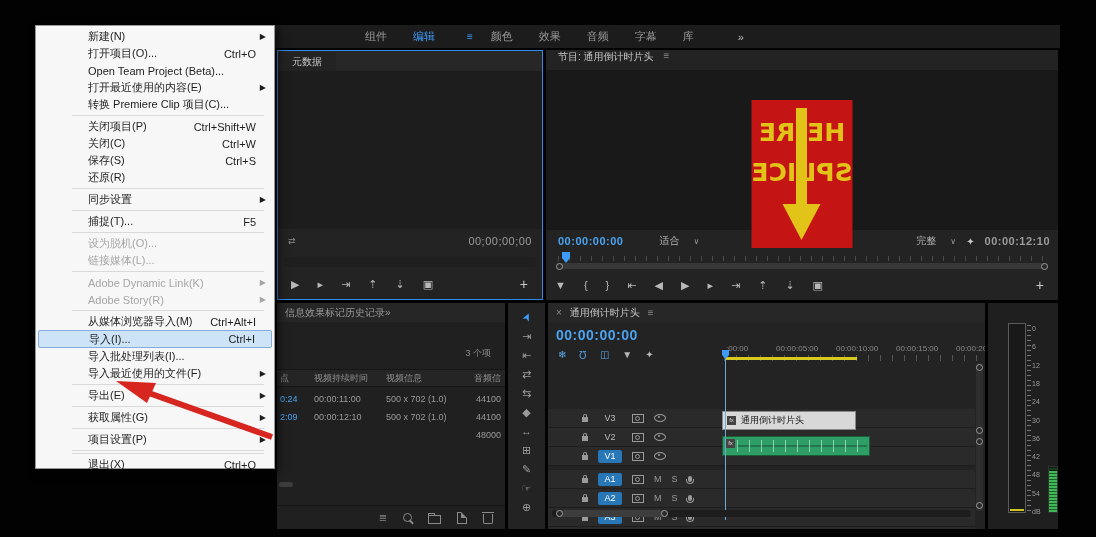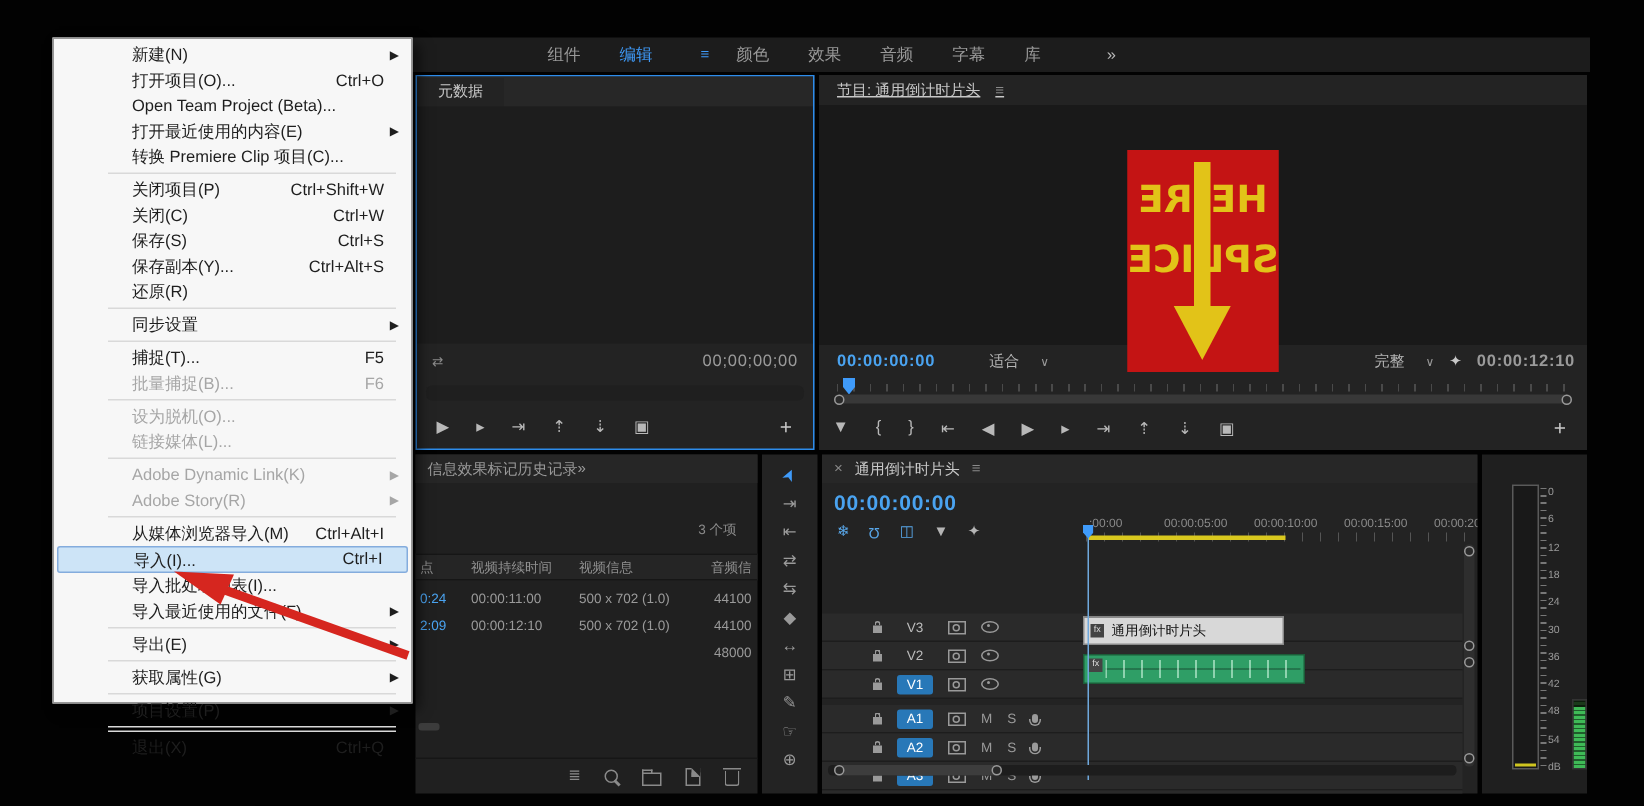--- a/index.html
+++ b/index.html
@@ -21,21 +21,21 @@
   #src-tab{height:19px;line-height:19px;padding:0 14px;background:#232323;color:#c8c8c8;font-size:10px;display:inline-block;}
   #src-view{position:absolute;left:0;top:20px;right:0;height:158px;background:#1d1d1d;}
   #src-ctrl{position:absolute;left:0;top:180px;right:0;height:20px;display:flex;align-items:center;padding:0 10px;color:#8a8a8a;}
   #src-tc{margin-left:auto;font-size:11px;color:#9a9a9a;letter-spacing:.5px;}
   #src-scrub{position:absolute;left:6px;top:206px;right:6px;height:10px;background:#1f1f1f;border-radius:4px;}
   .transport{position:absolute;left:0;right:0;bottom:4px;height:22px;display:flex;align-items:center;color:#b8b8b8;}
   .tr-btn{font-size:11px;margin:0 9px;cursor:default;}
   .plus-btn{margin-left:auto;margin-right:14px;color:#c8c8c8;font-size:14px;}
   
   #prog-panel{left:546px;top:50px;width:512px;height:250px;}
-  #prog-head{height:20px;display:flex;align-items:center;padding:0 12px;font-size:10px;color:#c8c8c8;text-decoration:underline;}
+  #prog-head{height:20px;display:flex;padding:0 12px;font-size:10px;color:#c8c8c8;}
   #prog-head .pmenu{margin-left:10px;color:#8a8a8a;}
   #prog-view{position:absolute;left:0;top:20px;right:0;height:160px;background:#191919;}
   #splice{position:absolute;left:50%;top:30px;transform:translateX(-50%);width:101px;height:148px;overflow:hidden;}
   #splice .mirror{position:absolute;inset:0;transform:scaleX(-1);}
   .sp-row{position:absolute;left:0;right:0;display:flex;justify-content:center;font-weight:bold;
           font-family:"DejaVu Sans",sans-serif;letter-spacing:0px;}
   #sp1{top:18px;font-size:25px;}
   #sp2{top:58px;font-size:25px;}
   .sp-gap{width:12px;}
   #sp-shaft{position:absolute;left:50%;top:8px;transform:translateX(-50%);width:11px;height:100px;}
@@ -469,39 +469,31 @@
       </div>
       <div class="m-item">
         <span class="lab">关闭(C)</span>
         <span class="sc">Ctrl+W</span>
       </div>
       <div class="m-item">
         <span class="lab">保存(S)</span>
         <span class="sc">Ctrl+S</span>
       </div>
       <div class="m-item">
-        <span class="lab">保存副本(Y)...</span>
-        <span class="sc">Ctrl+Alt+S</span>
-      </div>
-      <div class="m-item">
         <span class="lab">还原(R)</span>
       </div>
       <div class="m-sep"></div>
       <div class="m-item">
         <span class="lab">同步设置</span>
         <span class="sub">▶</span>
       </div>
       <div class="m-sep"></div>
       <div class="m-item">
         <span class="lab">捕捉(T)...</span>
         <span class="sc">F5</span>
-      </div>
-      <div class="m-item dis">
-        <span class="lab">批量捕捉(B)...</span>
-        <span class="sc">F6</span>
       </div>
       <div class="m-sep"></div>
       <div class="m-item dis">
         <span class="lab">设为脱机(O)...</span>
       </div>
       <div class="m-item dis">
         <span class="lab">链接媒体(L)...</span>
       </div>
       <div class="m-sep"></div>
       <div class="m-item dis">

